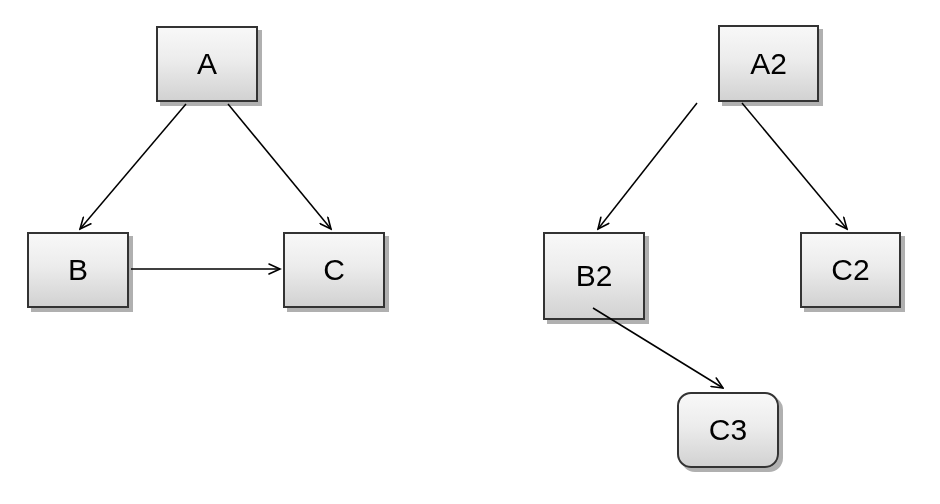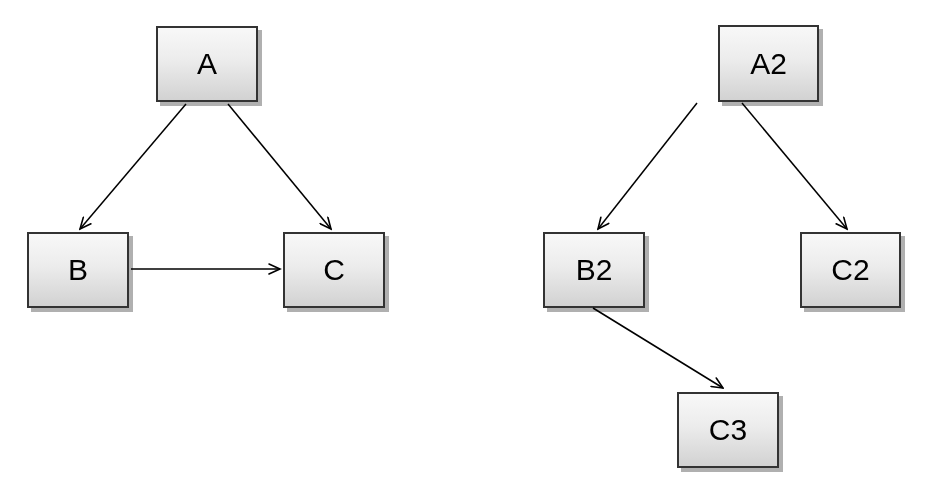--- a/index.html
+++ b/index.html
@@ -57,27 +57,27 @@
           <span class="node-label" style="color: rgb(0, 0, 0);">B</span>
         </div>
         <div class="node" style="left: 283px; top: 232px; width: 102px; height: 76px; border-color: rgb(51, 51, 51);">
           <span class="node-label" style="color: rgb(0, 0, 0);">C</span>
         </div>
       </div>
       <div>
         <div class="node" style="left: 670px; top: 25px; width: 101px; height: 77px; border-color: rgb(51, 51, 51); margin-left: 48px;">
           <span class="node-label" style="color: rgb(0, 0, 0);">A2</span>
         </div>
-        <div class="node" style="left: 543px; top: 232px; width: 102px; height: 76px; border-color: rgb(51, 51, 51);">
+        <div class="node" style="left: 543px; top: 232px; width: 102px; height: 88px; border-color: rgb(51, 51, 51);">
           <span class="node-label" style="color: rgb(0, 0, 0);">B2</span>
         </div>
         <div class="node" style="left: 800px; top: 232px; width: 101px; height: 76px; border-color: rgb(51, 51, 51); text-align: right;">
           <span class="node-label" style="color: rgb(0, 0, 0);">C2</span>
         </div>
-        <div class="node" style="left: 677px; top: 392px; width: 102px; height: 76px; border-color: rgb(51, 51, 51);">
+        <div class="node" style="left: 677px; top: 392px; width: 102px; height: 76px; border-color: rgb(51, 51, 51); border-radius: 14px;">
           <span class="node-label" style="color: rgb(0, 0, 0);">C3</span>
         </div>
       </div>
     </div>
   <svg id="edge-layer" viewBox="0 0 940 504" xmlns="http://www.w3.org/2000/svg">
     <defs>
       <marker id="arrowhead" markerWidth="14" markerHeight="12" refX="12.5" refY="6" orient="auto" markerUnits="userSpaceOnUse">
         <path d="M1.5,1 L12.5,6 L1.5,11" fill="none" stroke="#000000" stroke-width="1.6" stroke-linecap="round"></path>
       </marker>
     </defs>

